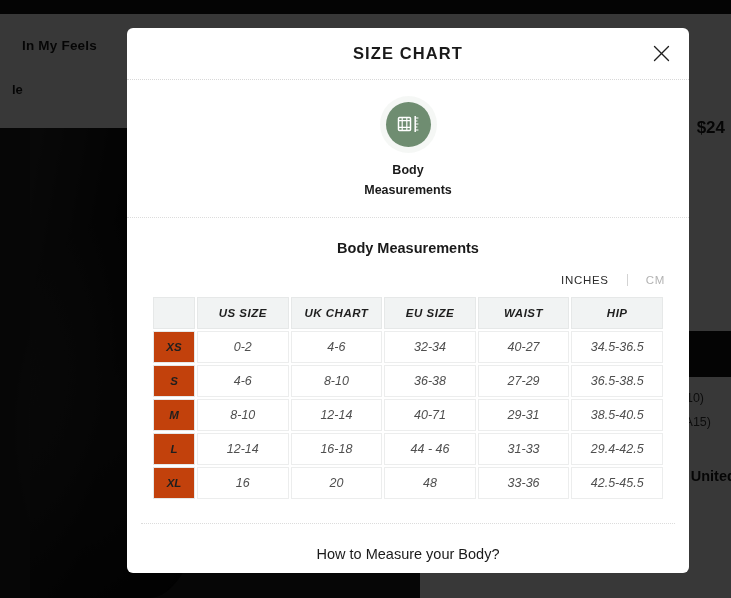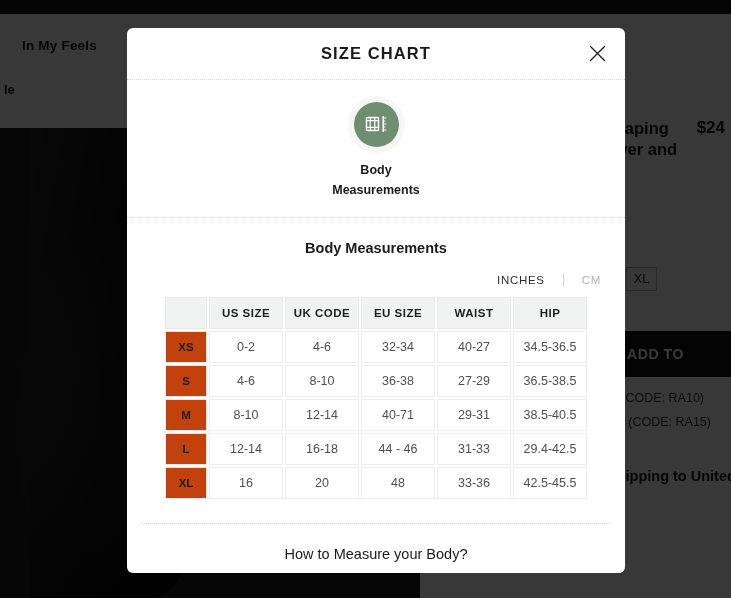--- a/index.html
+++ b/index.html
@@ -45,21 +45,21 @@
     letter-spacing: .2px;
     cursor: pointer;
   }
 
   #subnav {
     position: absolute;
     top: 76px; left: 0;
     height: 26px;
     display: flex;
     align-items: center;
-    padding-left: 4px;
+    padding-left: 12px;
   }
   .subnav-link {
     font-size: 13px;
     font-weight: 700;
     color: #1a1a1a;
   }
 
   
   #product-photo {
     position: absolute;
@@ -186,21 +186,21 @@
     position: absolute;
     inset: 0;
     background: rgba(0,0,0,0.78);
   }
 
   
   #modal {
     position: absolute;
     left: 127px;
     top: 28px;
-    width: 498px;
+    width: 562px;
     height: 545px;
     background: #ffffff;
     border-radius: 6px;
     overflow: hidden;
     display: flex;
     flex-direction: column;
   }
 
   #modal-header {
     position: relative;
@@ -286,21 +286,22 @@
     color: #b3b3b3;
     font-weight: 400;
   }
   .unit.active { color: #2b2b2b; }
   .unit-sep {
     width: 1px; height: 12px;
     background: #d3d3d3;
   }
 
   #table-wrap {
-    padding: 0 36px;
+    padding: 0 24px;
+    font-style: italic;
   }
   table#size-table {
     width: 100%;
     border-collapse: separate;
     border-spacing: 2px;
     table-layout: fixed;
   }
   #size-table th, #size-table td {
     height: 32px;
     text-align: center;
@@ -455,21 +456,21 @@
           <col>
           <col>
           <col>
           <col>
           <col>
       </colgroup>
       <thead>
         <tr>
           <th class="corner"></th>
           <th>US SIZE</th>
-          <th>UK CODE</th>
+          <th>UK CHART</th>
           <th>EU SIZE</th>
           <th>WAIST</th>
           <th>HIP</th>
         </tr>
       </thead>
       <tbody>
         <tr>
           <th>XS</th>
           <td>0-2</td>
           <td>4-6</td>

